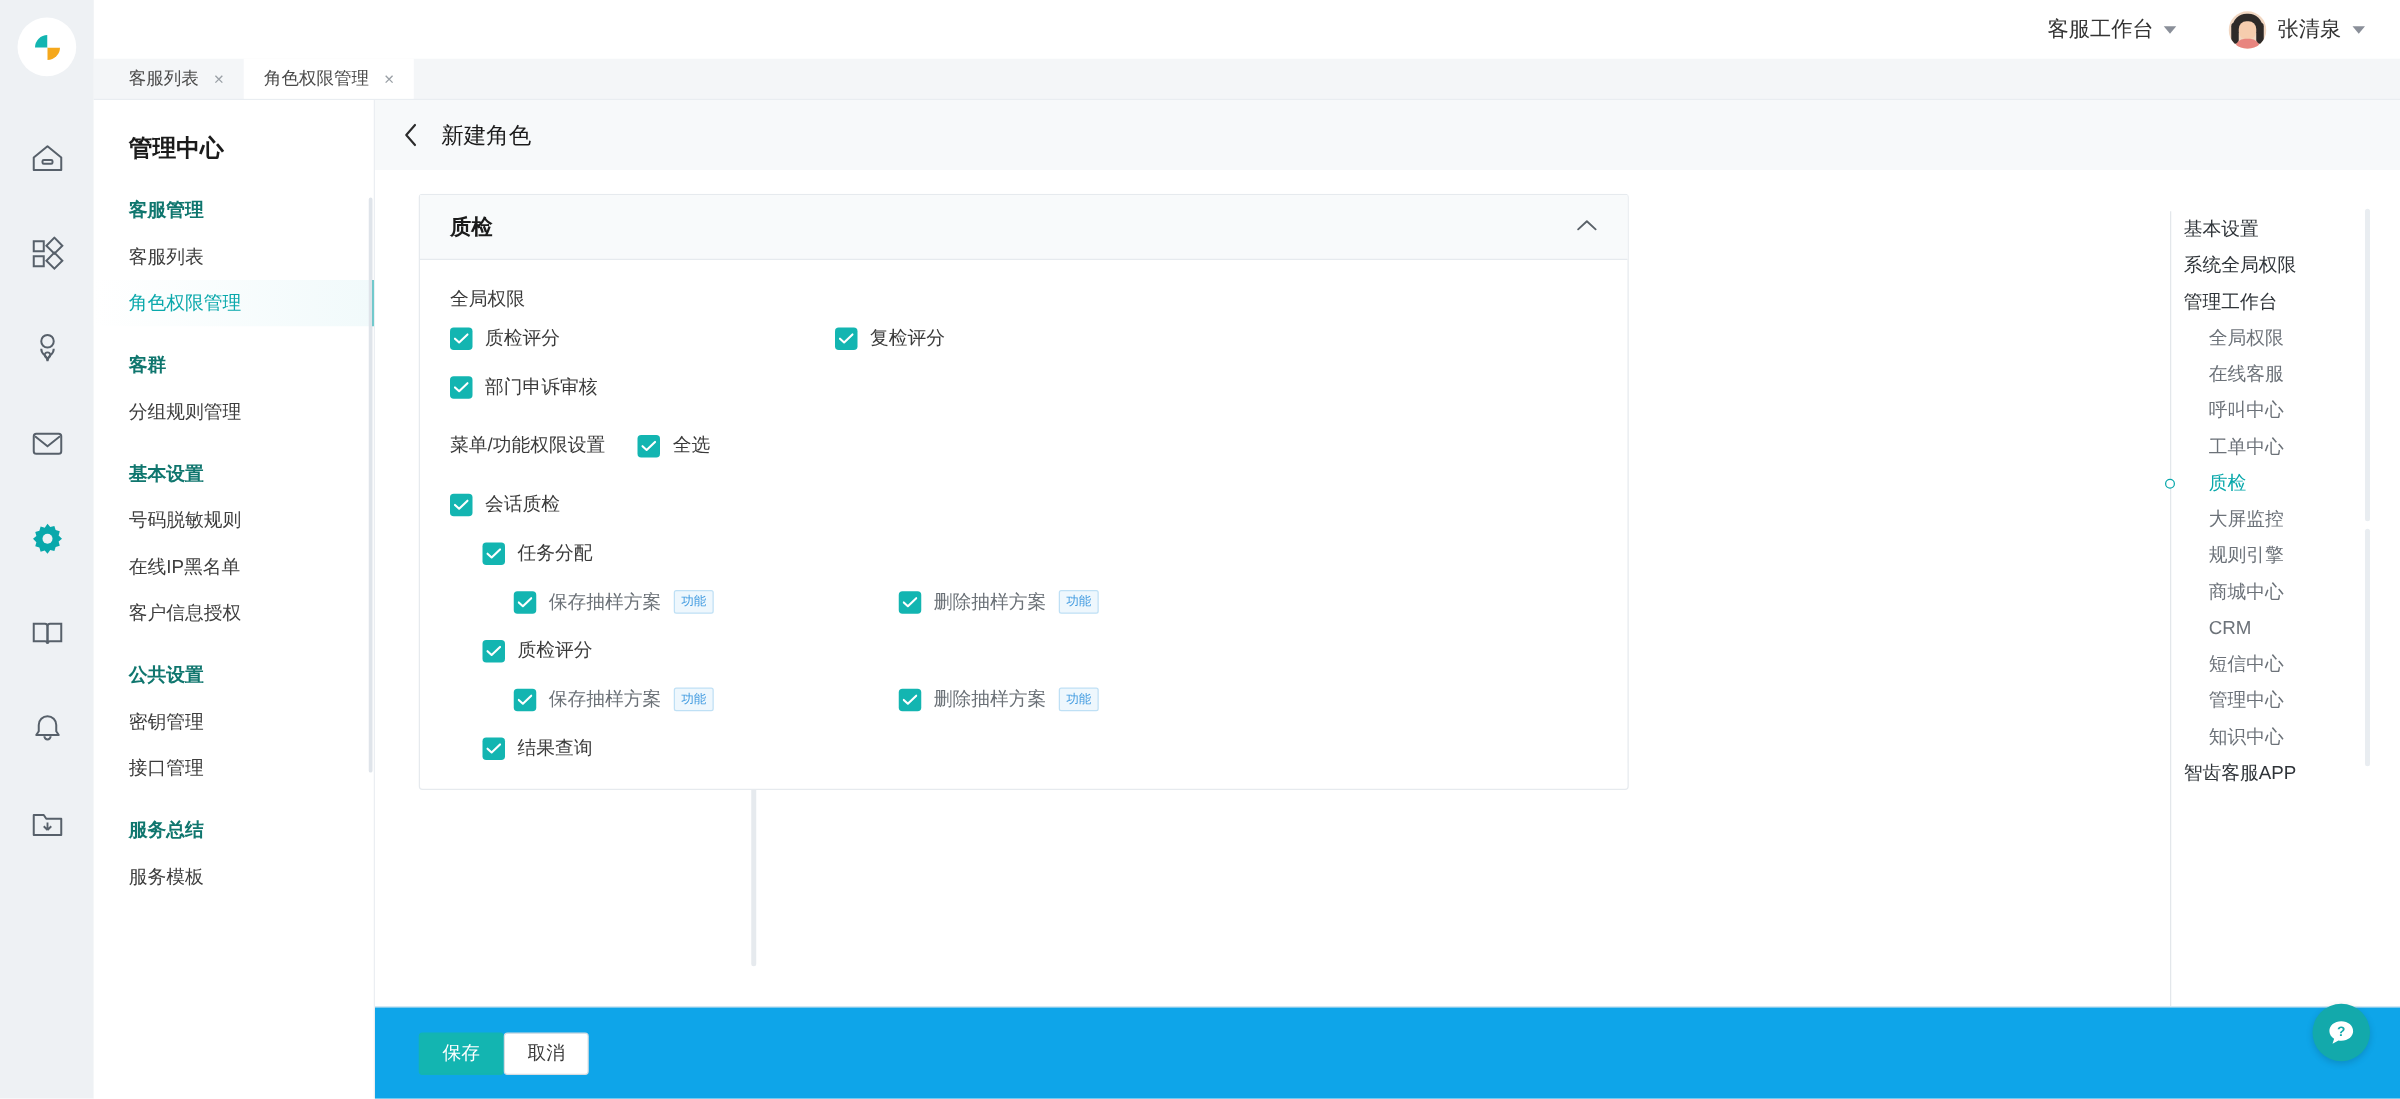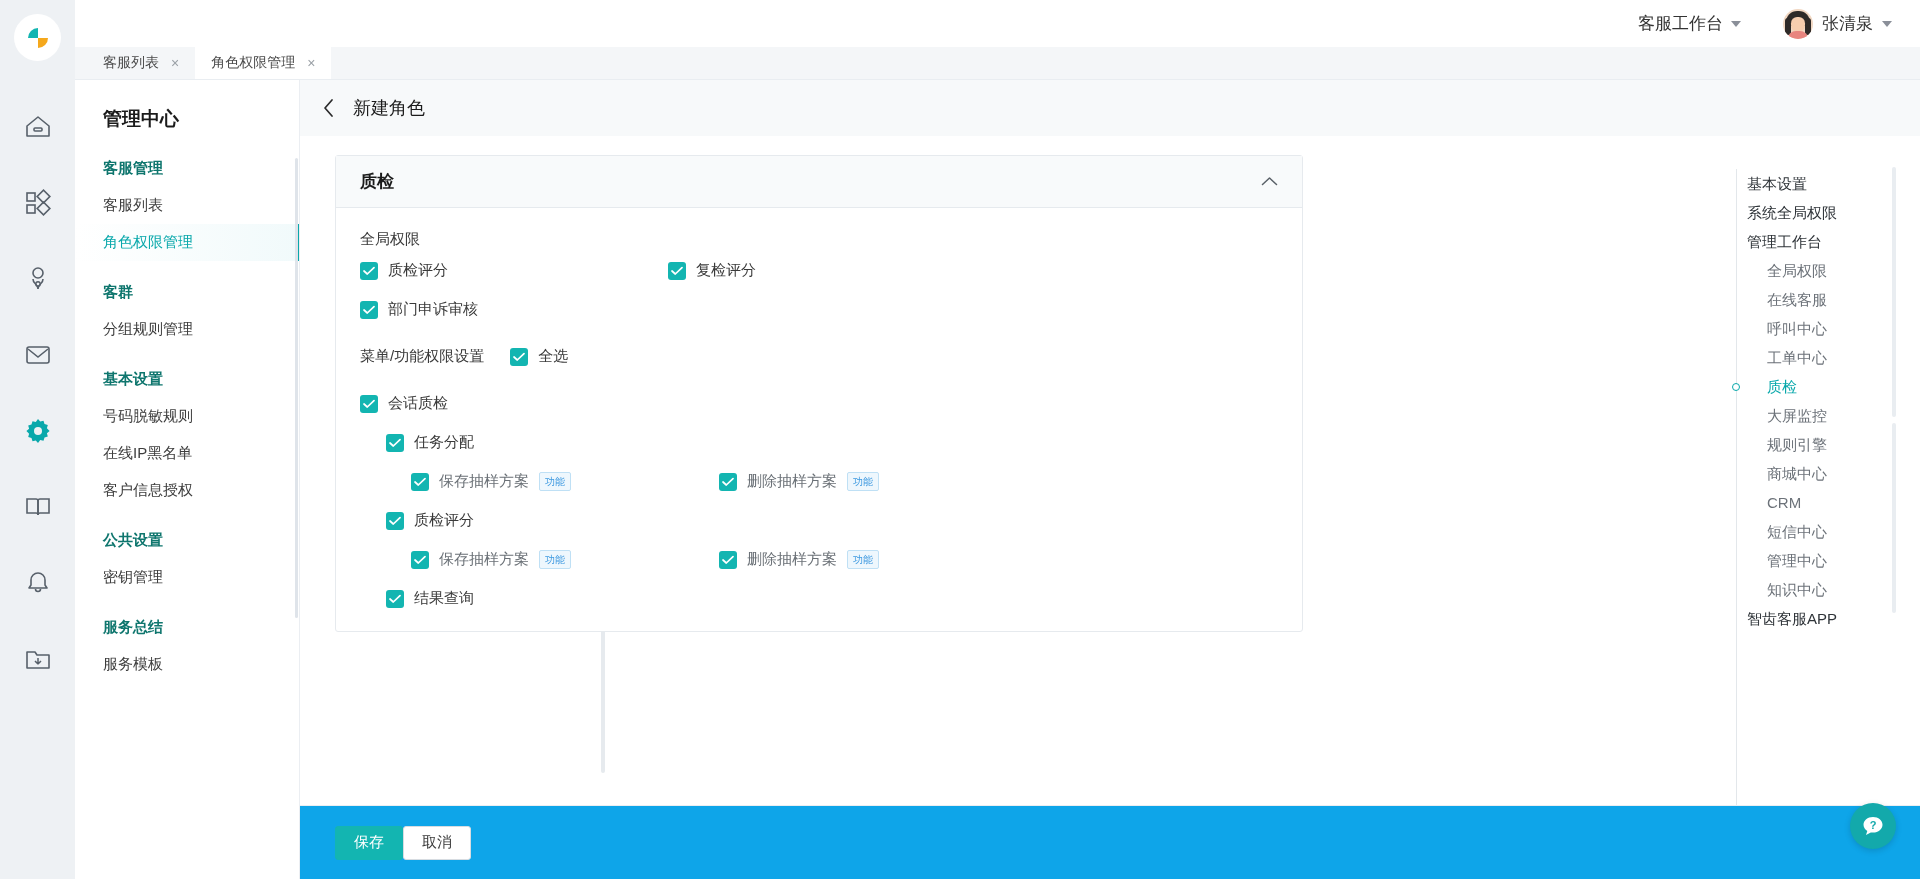--- a/index.html
+++ b/index.html
@@ -317,20 +317,21 @@
         <div class="nav-group-title">客群</div>
         <div class="nav-item">分组规则管理</div>
 
         <div class="nav-group-title">基本设置</div>
         <div class="nav-item">号码脱敏规则</div>
         <div class="nav-item">在线IP黑名单</div>
         <div class="nav-item">客户信息授权</div>
 
         <div class="nav-group-title">公共设置</div>
         <div class="nav-item">密钥管理</div>
+        <div class="nav-item">接口管理</div>
 
         <div class="nav-group-title">服务总结</div>
         <div class="nav-item">服务模板</div>
 
         <div class="sidenav-scroll"></div>
       </div>
 
       <div class="content">
 
         <div class="pagehead">

